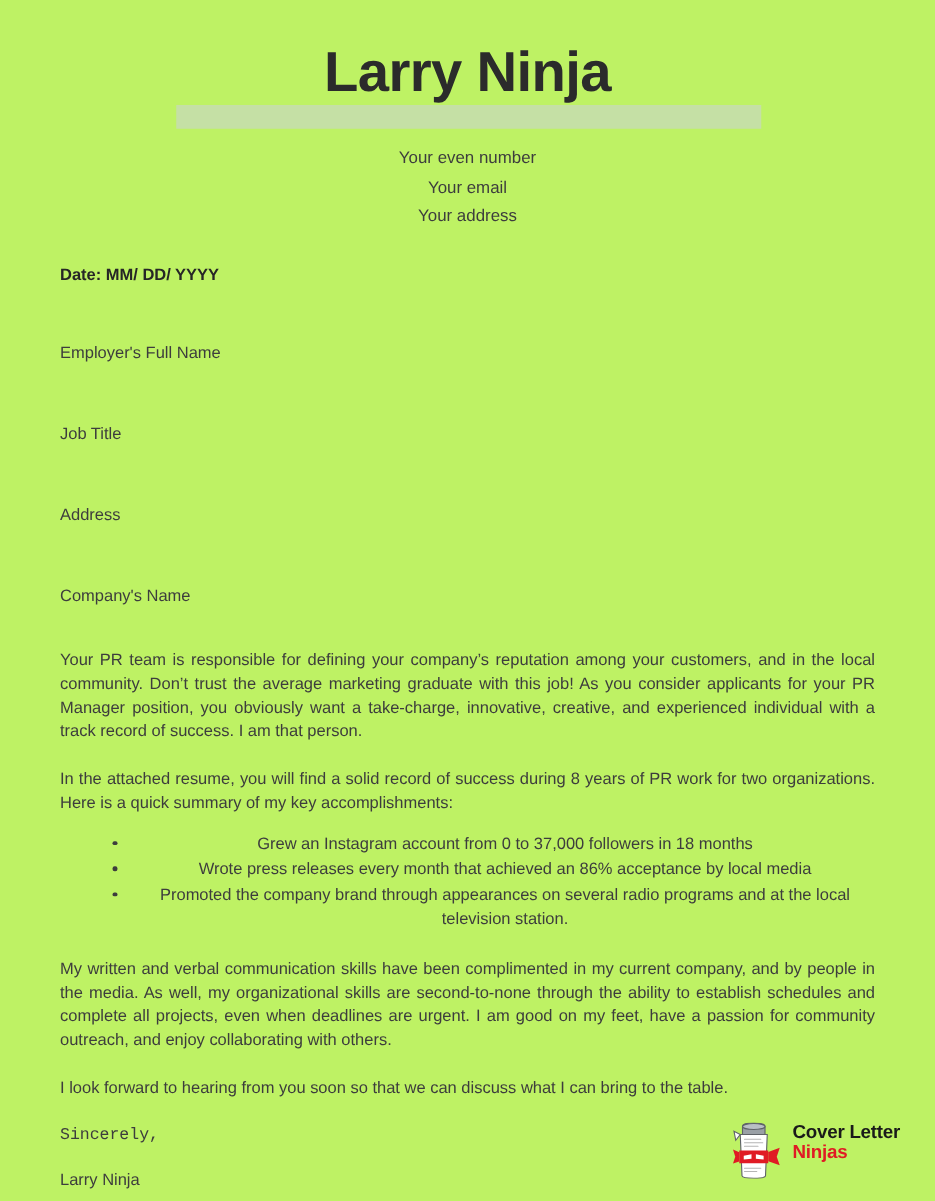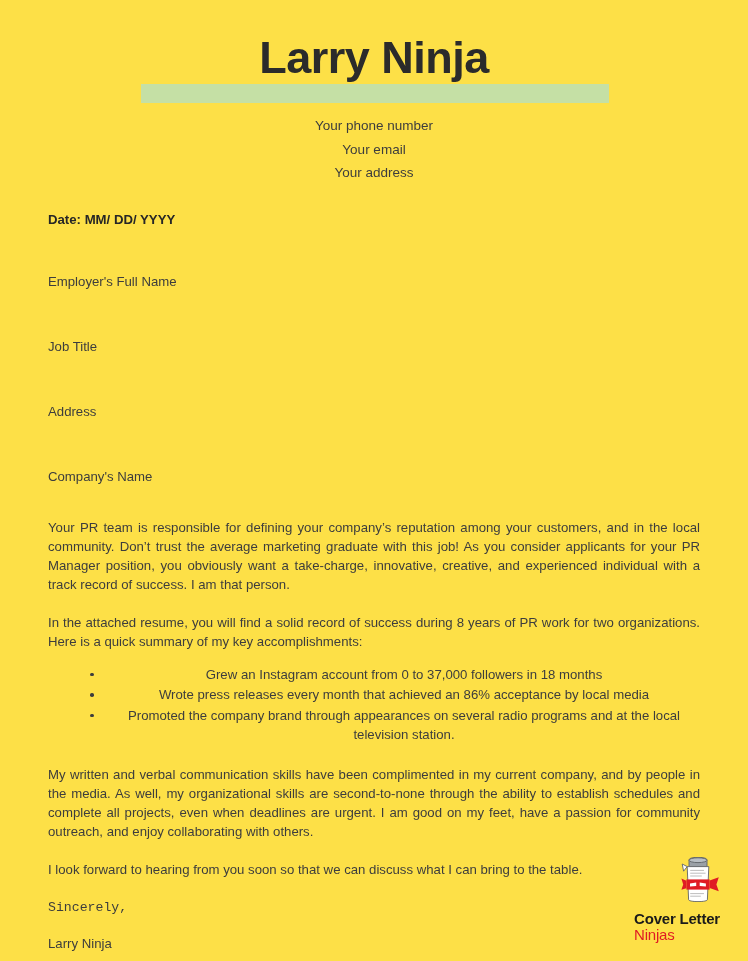--- a/index.html
+++ b/index.html
@@ -13,21 +13,21 @@
     position: relative;
     font-family: "Liberation Sans", sans-serif;
     color: #3a3a3a;
     overflow: hidden;
   }
 
   .page {
     position: relative;
     width: 748px;
     height: 961px;
-    background: #fde047;
+    background: #bef264;
     box-sizing: border-box;
   }
 
   
   .header {
     position: relative;
     padding-top: 34px;
     height: 78px;
     box-sizing: border-box;
   }
@@ -117,60 +117,59 @@
   .closing { margin: 0 0 19px 0; }
   .signoff { margin: 0 0 17px 0; font-family: Liberation Mono, monospace; }
   .signature { margin: 0; }
 
   
   .footer-logo {
     position: absolute;
     right: 28px;
     bottom: 18px;
     display: flex;
-    align-items: flex-end;
+    align-items: flex-start;
     gap: 9px;
-    flex-direction: column;
   }
   .logo-mark {
     width: 42px;
     height: 45px;
     flex: 0 0 auto;
   }
   .logo-text {
     display: flex;
     flex-direction: column;
     justify-content: center;
     line-height: 1.08;
   }
   .logo-line1 {
     font-size: 15px;
     font-weight: bold;
     color: #1a1a1a;
     letter-spacing: -0.2px;
   }
   .logo-line2 {
     font-size: 15px;
-    font-weight: normal;
+    font-weight: bold;
     color: #e01b24;
     letter-spacing: -0.2px;
   }
 </style>
 </head>
 <body>
 
 <div class="page">
 
   <div class="header">
     <div class="name-bar"></div>
     <h1 class="name-title">Larry Ninja</h1>
   </div>
 
   <div class="contact">
-    <div>Your phone number</div>
+    <div>Your even number</div>
     <div>Your email</div>
     <div>Your address</div>
   </div>
 
   <div class="letter">
 
     <p class="date-line">Date: MM/ DD/ YYYY</p>
 
     <div class="recipient">
       <div>Employer's Full Name</div>

